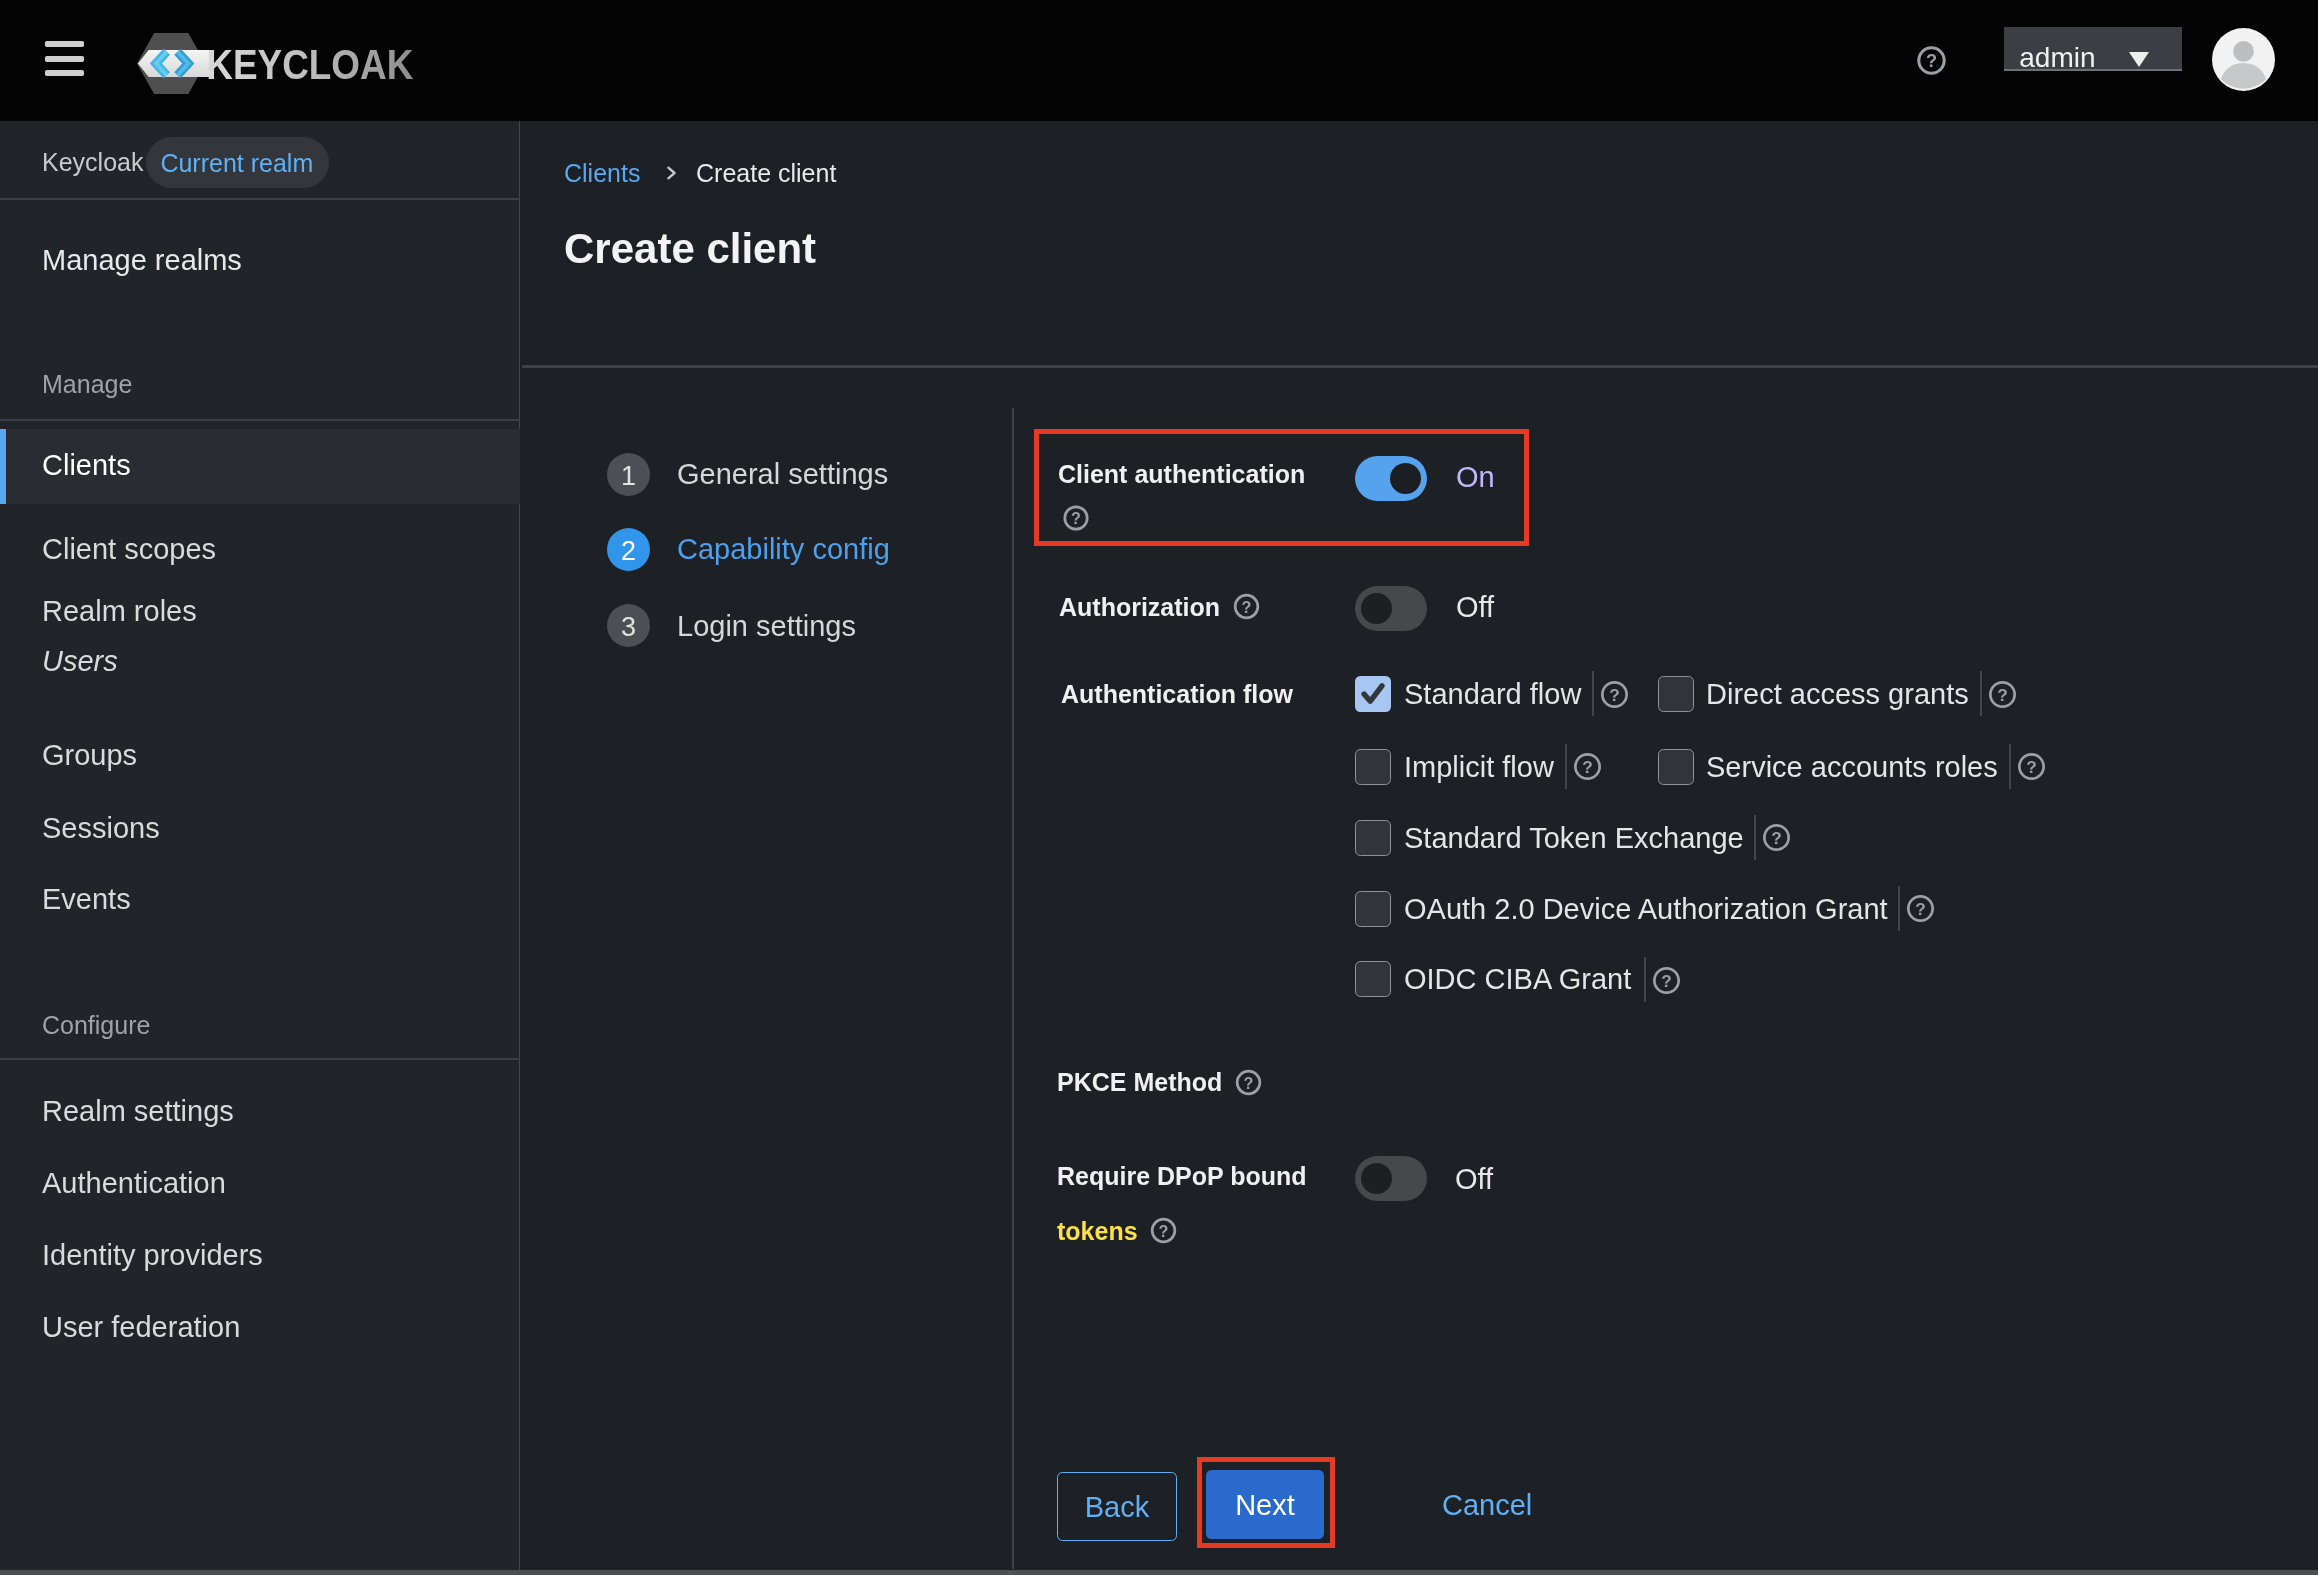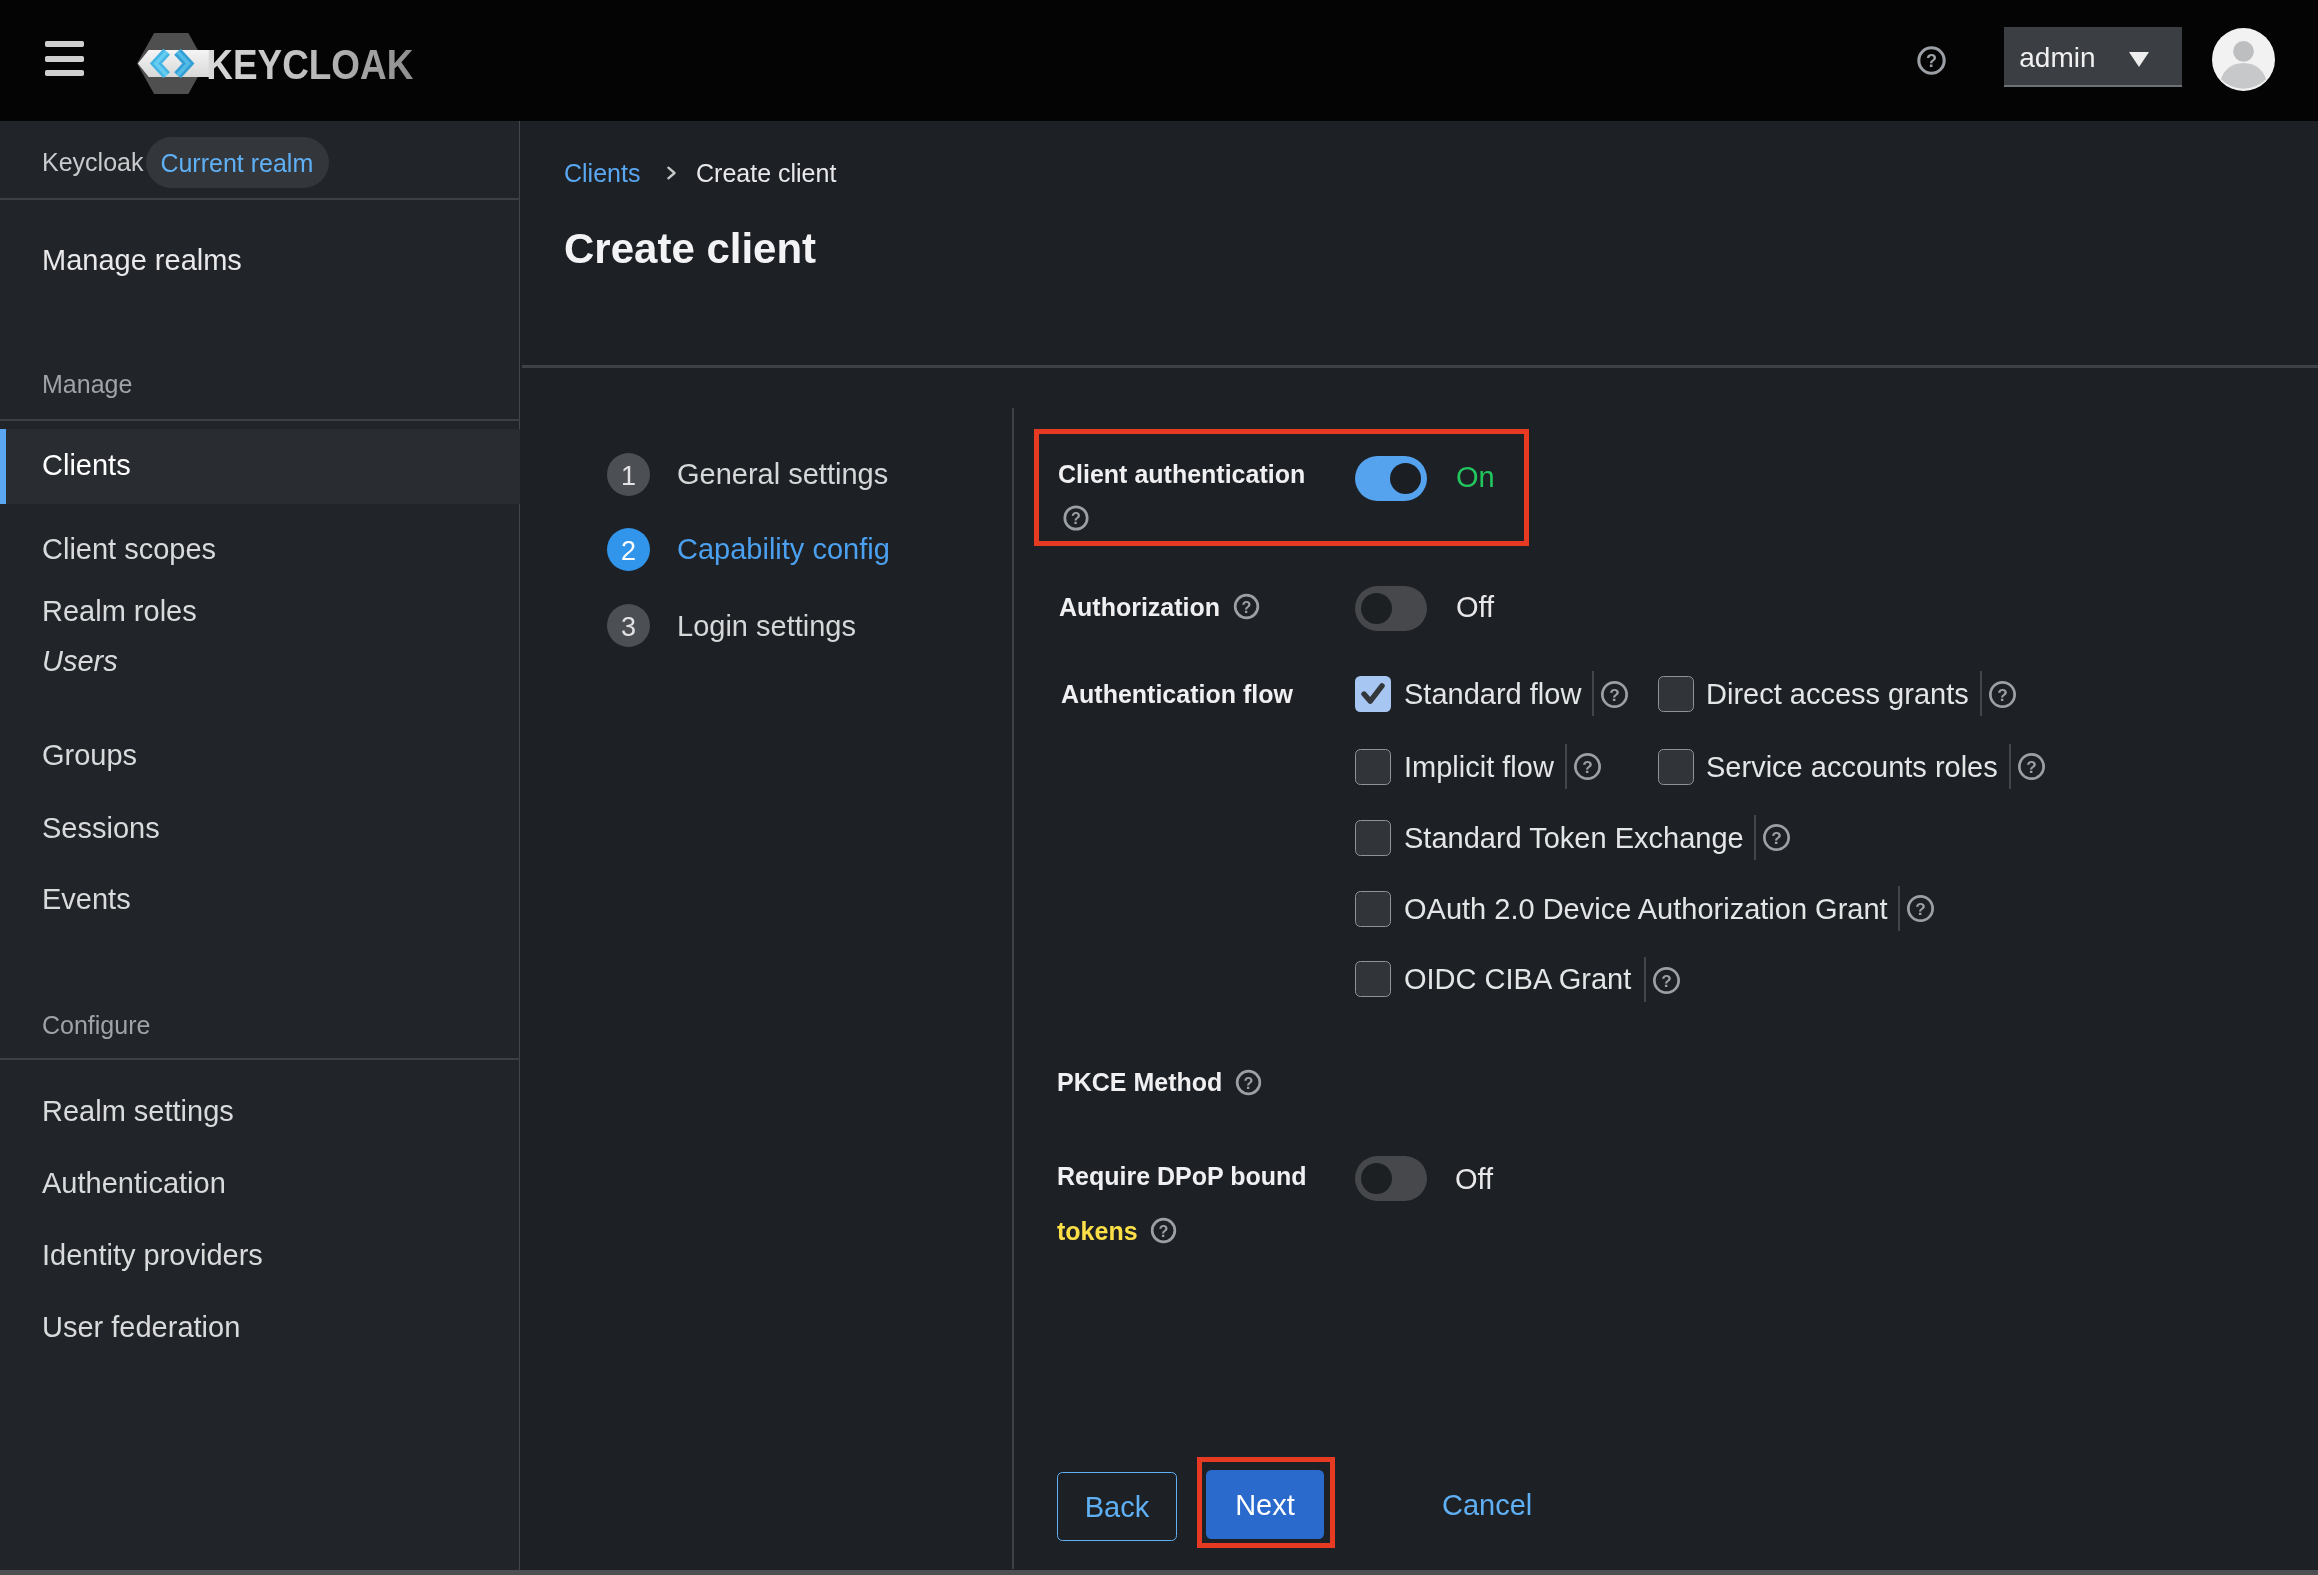--- a/index.html
+++ b/index.html
@@ -59,21 +59,21 @@
       <path d="M33 24 L21 37 L33 50" fill="none" stroke="#47b5e4" stroke-width="10"></path>
       <path d="M33 24 L21 37 L33 50" fill="none" stroke="#66cdf2" stroke-width="4"></path>
       <path d="M45 24 L57 37 L45 50" fill="none" stroke="#339fd4" stroke-width="10"></path>
       <path d="M45 24 L57 37 L45 50" fill="none" stroke="#52bbe8" stroke-width="4"></path>
       <text x="77" y="54" font-family="Liberation Sans" font-weight="bold" font-size="48" fill="url(#kg)" textLength="230" lengthAdjust="spacingAndGlyphs">KEYCLOAK</text>
     </svg>
     <svg class="help" style="left:1917px;top:46px;width:29px;height:29px" viewBox="0 0 32 32">
       <circle cx="16" cy="16" r="14" fill="none" stroke="#9aa0a5" stroke-width="3.4"></circle>
       <text x="16" y="23" text-anchor="middle" font-size="20" font-weight="bold" fill="#9aa0a5">?</text>
     </svg>
-    <div style="position:absolute;left:2004px;top:27px;width:178px;height:60px;background:#3b3e42;border-bottom:2.7px solid #6d7175;">
+    <div style="position:absolute;left:2004px;top:27px;width:178px;height:44px;background:#3b3e42;border-bottom:2.7px solid #6d7175;">
       <span class="t" style="left:15.3px;top:31px;color:#f0f0f0;font-size:28px;">admin</span>
       <div style="position:absolute;right:33px;top:25px;width:0;height:0;border-left:10.8px solid transparent;border-right:10.8px solid transparent;border-top:15.3px solid #eeeeee;"></div>
     </div>
     <svg style="position:absolute;left:2212px;top:28px" width="63" height="63" viewBox="0 0 70 70">
       <circle cx="35" cy="35" r="35" fill="#f2f2f2"></circle>
       <circle cx="35" cy="26" r="11.5" fill="#bcbec0"></circle>
       <path d="M35 39 c-15 0 -23 10 -25 18 a35 35 0 0 0 50 0 c-2 -8 -10 -18 -25 -18 z" fill="#c6c8ca"></path>
     </svg>
   </div>
 
@@ -130,21 +130,21 @@
 
     <div class="redbox" style="left:512px;top:308px;width:495px;height:117px;"></div>
     <span class="t b" style="left:536px;top:353px;color:#f0f0f2;font-size:25px;">Client authentication</span>
     <svg class="help" style="left:541px;top:384px" viewBox="0 0 29 29">
       <circle cx="14.5" cy="14.5" r="12.5" fill="none" stroke="#9aa0a5" stroke-width="3"></circle>
       <text x="14.5" y="21" text-anchor="middle" font-size="18" font-weight="bold" fill="#9aa0a5">?</text>
     </svg>
     <div class="tog" style="left:833px;top:335px;background:#55a2ee;">
         <div class="knob" style="right:6.3px;"></div>
       </div>
-    <span class="t" style="left:934px;top:356px;color:#22c55e;font-size:29px;">On</span>
+    <span class="t" style="left:934px;top:356px;color:#c4b5fd;font-size:29px;">On</span>
 
     <span class="t b" style="left:537px;top:486px;color:#f0f0f2;font-size:25px;">Authorization</span>
     <svg class="help" style="left:711px;top:472px;width:27px;height:27px" viewBox="0 0 30 30">
         <circle cx="15" cy="15" r="12.6" fill="none" stroke="#9aa0a5" stroke-width="3"></circle>
         <text x="15" y="22" text-anchor="middle" font-size="18" font-weight="bold" fill="#9aa0a5">?</text>
       </svg>
     <div class="tog" style="left:833px;top:465px;background:#46484b;">
         <div class="knob" style="left:6.3px;background:#1d2023;"></div>
       </div>
     <span class="t" style="left:934px;top:486px;color:#e8e8ea;font-size:29px;">Off</span>

